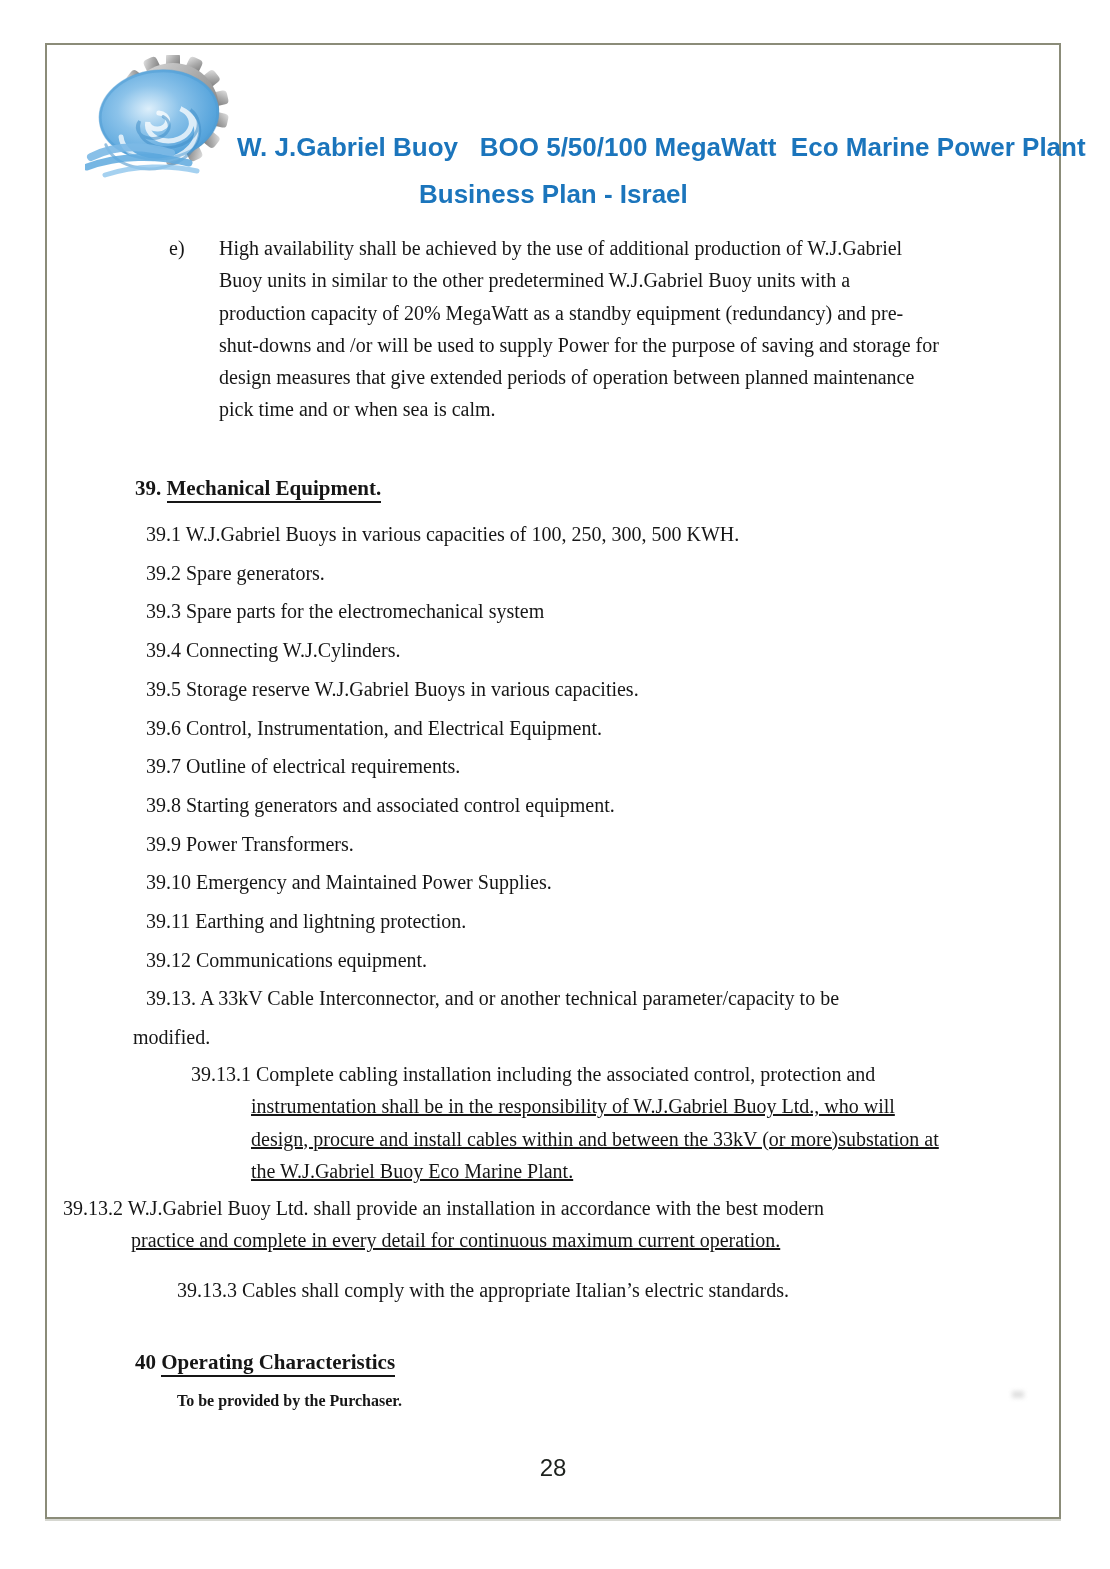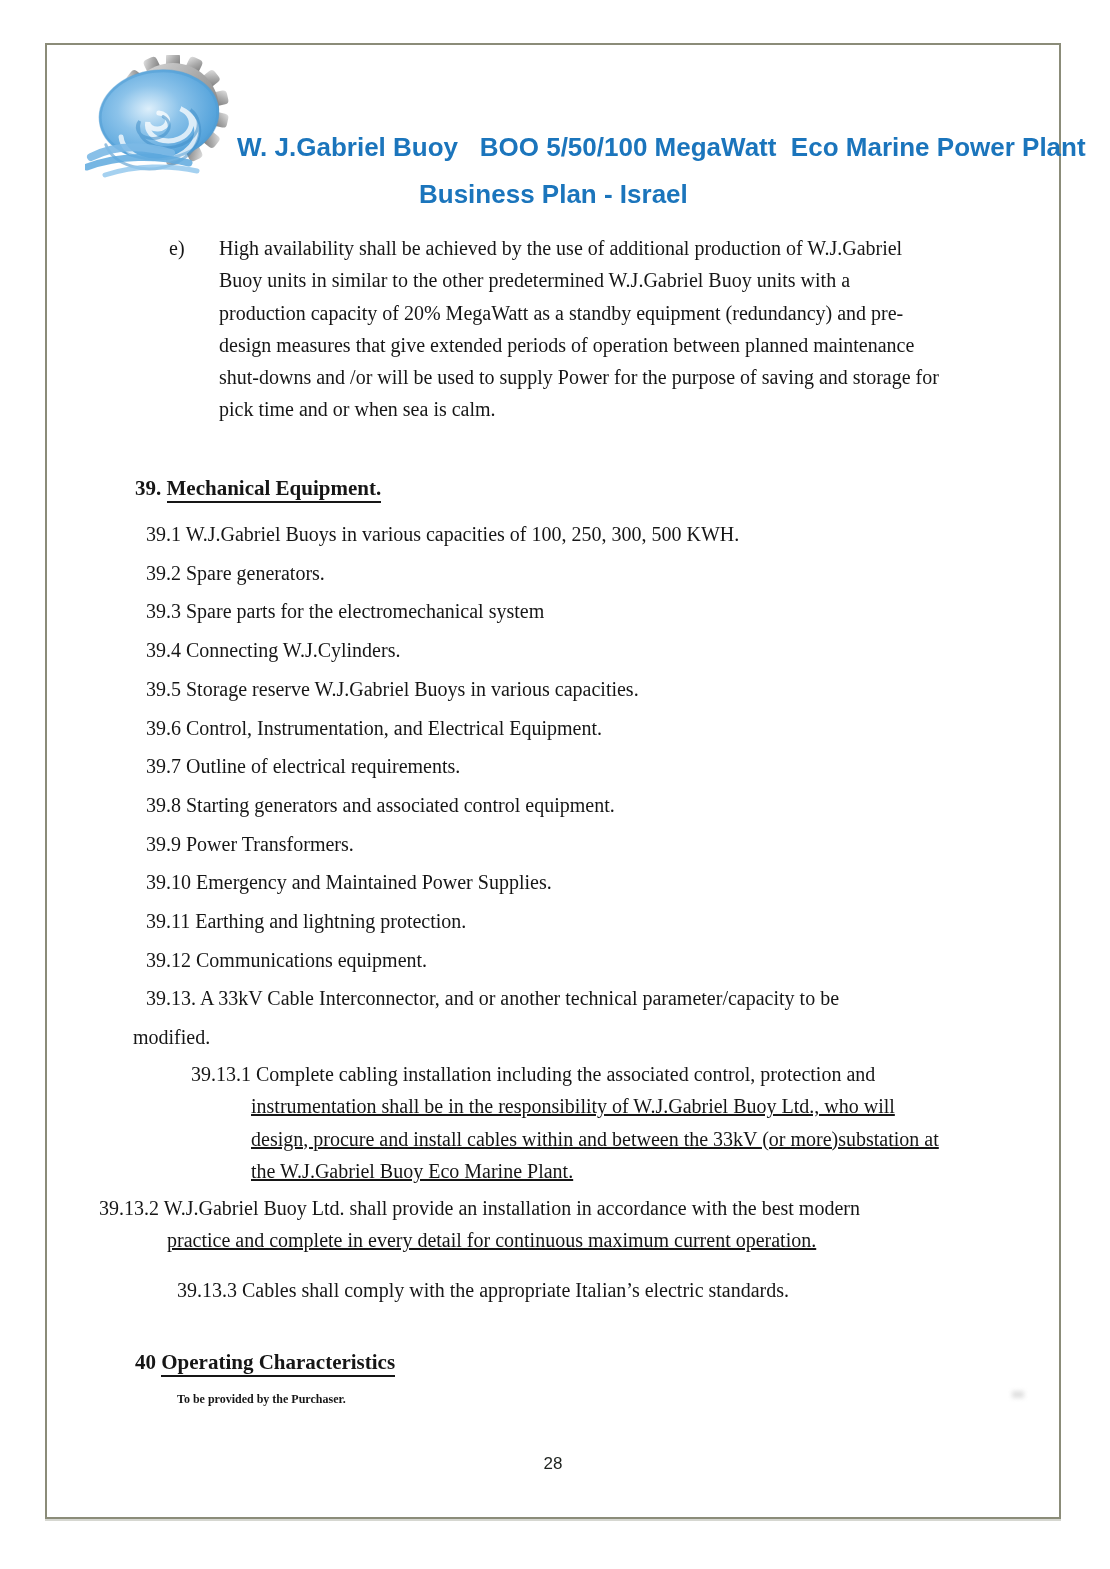--- a/index.html
+++ b/index.html
@@ -22,31 +22,31 @@
   
   .h39{left:88px;top:431px;font-size:21px;font-weight:bold;white-space:nowrap;text-align:right;}
   .u{border-bottom:2px solid #161616;padding-bottom:1px;}
   .mlist{left:99px;top:470px;font-size:20px;line-height:38.7px;}
   .mlist .li{white-space:nowrap;}
   .mlist .li-cont{margin-left:-13px;white-space:nowrap;}
   .sub{left:0;width:986px;padding-left:190px;box-sizing:border-box;
        font-size:20px;line-height:32.3px;}
   .sub .first{text-indent:-60px;white-space:nowrap;}
   .sub .cont{white-space:nowrap;text-decoration:underline;}
-  .sub2{padding-left:120px;}
+  .sub2{padding-left:84px;}
   .sub2 .first{text-indent:-68px;}
   .sub1{top:1013px;margin-left:14px;}
   .sub2{top:1147px;}
   .sub3{top:1229px;}
   
   .h40{left:88px;top:1305px;font-size:21px;font-weight:bold;white-space:nowrap;}
-  .note{left:130px;top:1347px;font-size:12px;font-weight:bold;white-space:nowrap;}
+  .note{left:130px;top:1347px;font-size:16px;font-weight:bold;white-space:nowrap;}
   
   .pageno{left:0;top:1409px;width:100%;text-align:center;
-          font-family:"Liberation Sans",sans-serif;font-size:17px;color:#1d211d;}
+          font-family:"Liberation Sans",sans-serif;font-size:24px;color:#1d211d;}
   .smudge{left:965px;top:1346px;width:12px;height:7px;background:#d8d8d8;
           filter:blur(2px);opacity:.8;}
 </style>
 </head>
 <body>
 
 <div class="page">
 
   <div class="abs logo">
     <svg width="152" height="124" viewBox="0 0 152 124">
@@ -95,22 +95,22 @@
   </div>
 
   <div class="abs hline h1">W. J.Gabriel Buoy   BOO 5/50/100 MegaWatt  Eco Marine Power Plant</div>
   <div class="abs hline h2">Business Plan - Israel</div>
 
   <div class="abs para-e">
     <span class="marker">e)</span>
     <div class="pline">High availability shall be achieved by the use of additional production of W.J.Gabriel</div>
     <div class="pline">Buoy units in similar to the other predetermined W.J.Gabriel Buoy units with a</div>
     <div class="pline">production capacity of 20% MegaWatt as a standby equipment (redundancy) and pre-</div>
+    <div class="pline">shut-downs and /or will be used to supply Power for the purpose of saving and storage for</div>
     <div class="pline">design measures that give extended periods of operation between planned maintenance</div>
-    <div class="pline">shut-downs and /or will be used to supply Power for the purpose of saving and storage for</div>
     <div class="pline">pick time and or when sea is calm.</div>
   </div>
 
   <div class="abs h39">
     <span>39.</span>
     <span> </span>
     <span class="u">Mechanical Equipment.</span>
   </div>
 
   <div class="abs mlist">

